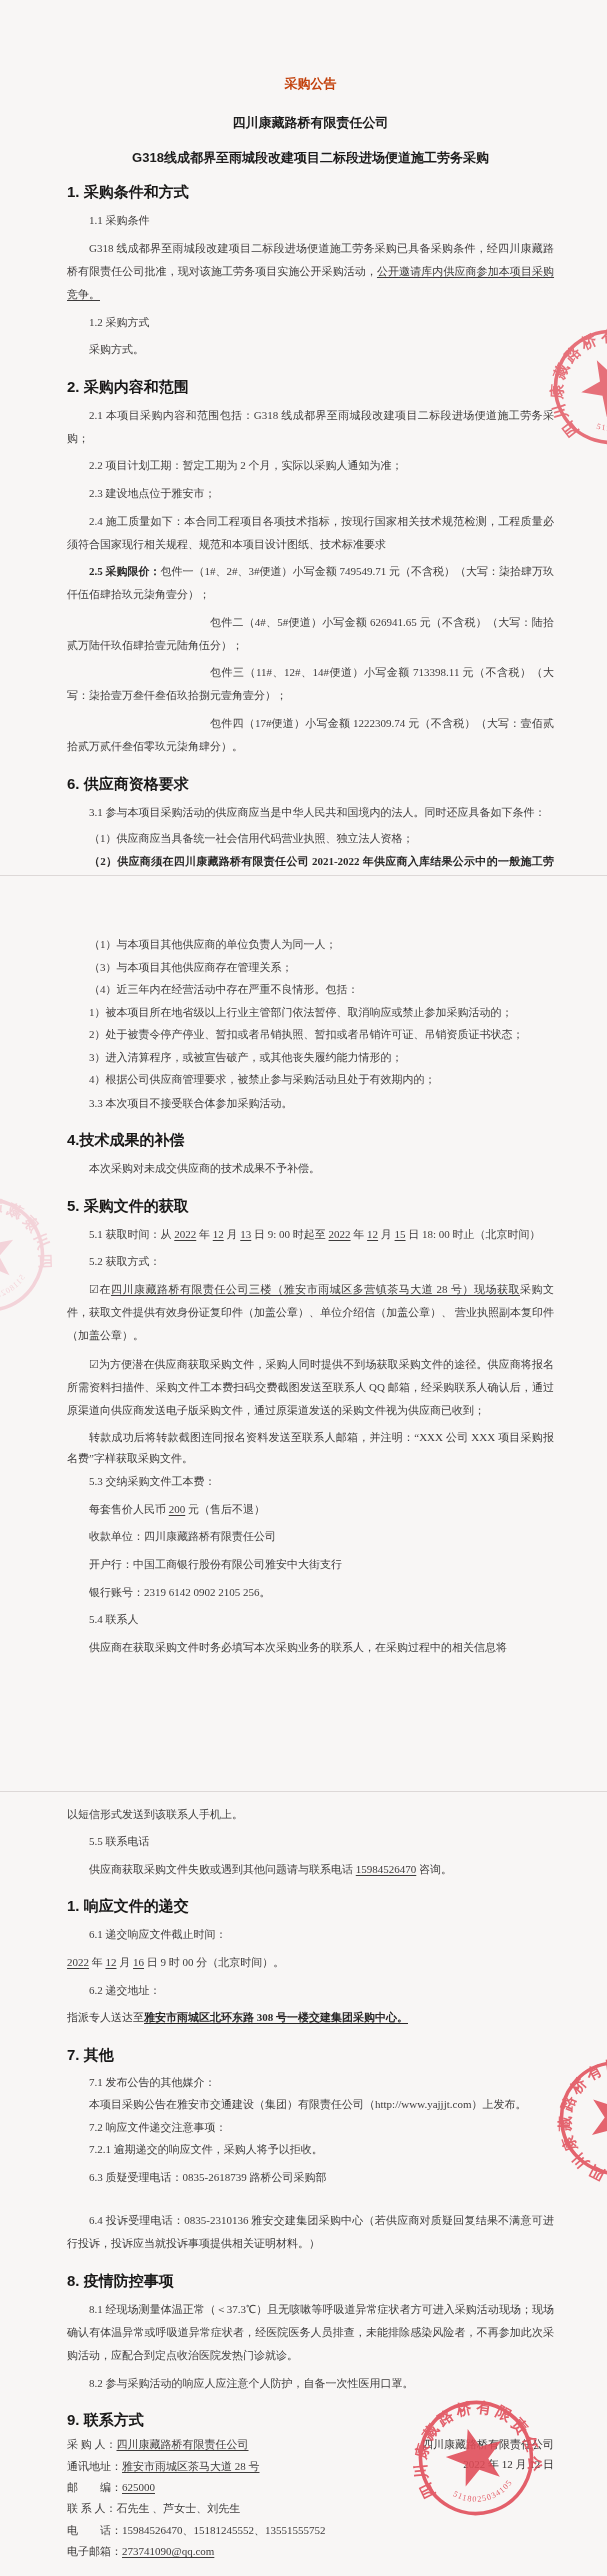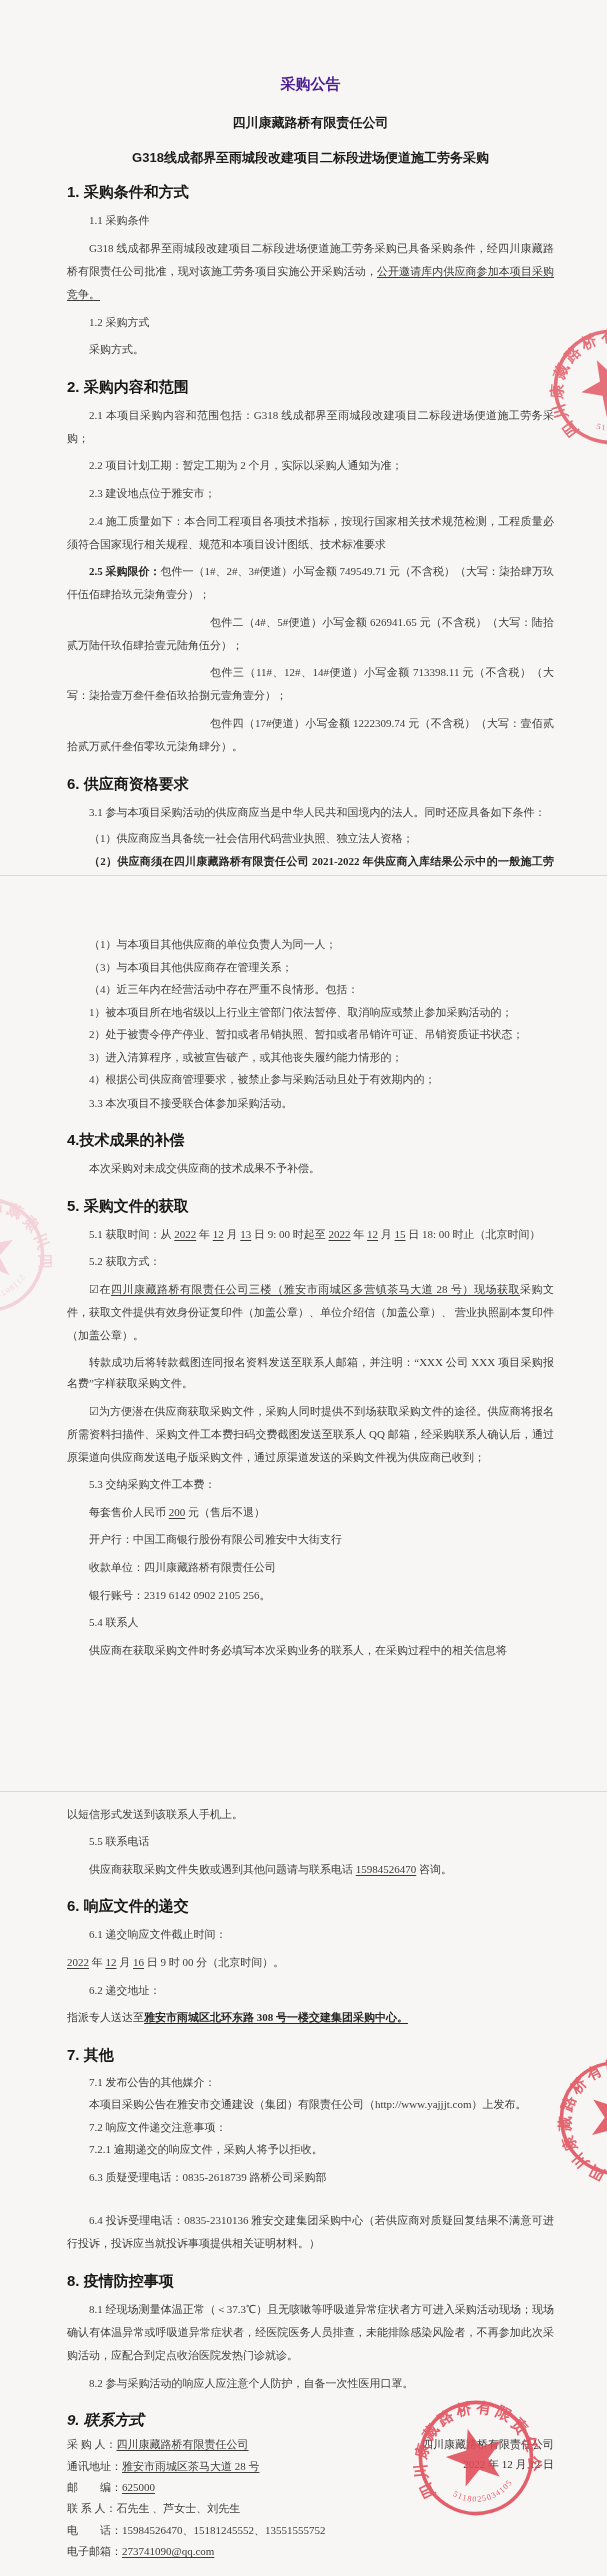--- a/index.html
+++ b/index.html
@@ -8,22 +8,22 @@
        font-size:11px;-webkit-font-smoothing:antialiased;}
   .page{position:relative;overflow:hidden;background:#f8f6f5;}
   .page-1{height:875px;border-bottom:1.5px solid #ddd8d7;}
   .page-2{height:915px;border-bottom:1.5px solid #ddd8d7;}
   .page-3{height:785px;}
   .inner{padding:0 53px 0 67px;}
   .p1-inner{padding-top:74px;}
   .p2-inner{padding-top:58px;}
   .p3-inner{padding-top:10.6px;}
   .center{text-align:center;}
-  .doc-title{font-family:"Liberation Sans",sans-serif;font-weight:bold;color:#4c1d95;
-             font-size:15px;line-height:20px;margin:0 0 20px;}
+  .doc-title{font-family:"Liberation Sans",sans-serif;font-weight:bold;color:#c2410c;
+             font-size:13px;line-height:20px;margin:0 0 20px;}
   .doc-sub{font-family:"Liberation Sans",sans-serif;font-weight:bold;color:#1d1c1c;
            font-size:13px;line-height:18px;margin:0 0 16.7px;}
   .sec-h{font-family:"Liberation Sans",sans-serif;font-weight:bold;color:#191818;
          font-size:15px;line-height:23px;margin:13.7px 0 6px;}
   p{margin:0 0 4.6px;line-height:23px;text-align:justify;}
   p.tight{line-height:21px;margin:0 0 1.5px;}
   .ind{text-indent:2em;}
   .pkg{text-indent:13em;}
   .u{text-decoration:underline;text-underline-offset:2.3px;}
   .b{font-weight:bold;color:#2a2929;}
@@ -93,26 +93,26 @@
     <p class="ind tight">4）根据公司供应商管理要求，被禁止参与采购活动且处于有效期内的；</p>
     <p class="ind">3.3 本次项目不接受联合体参加采购活动。</p>
 
     <p class="sec-h">4.技术成果的补偿</p>
     <p class="ind">本次采购对未成交供应商的技术成果不予补偿。</p>
 
     <p class="sec-h">5. 采购文件的获取</p>
     <p class="ind"><span>5.1 获取时间：从 </span><span class="u">2022</span><span> 年 </span><span class="u">12</span><span> 月 </span><span class="u">13</span><span> 日 9: 00 时起至 </span><span class="u">2022</span><span> 年 </span><span class="u">12</span><span> 月 </span><span class="u">15</span><span> 日 18: 00 时止（北京时间）</span></p>
     <p class="ind">5.2 获取方式：</p>
     <p class="ind"><span>☑</span><span>在</span><span class="u">四川康藏路桥有限责任公司三楼（雅安市雨城区多营镇茶马大道 28 号）现场获取</span><span>采购文件，获取文件提供有效身份证复印件（加盖公章）、单位介绍信（加盖公章）、 营业执照副本复印件（加盖公章）。</span></p>
+    <p class="ind" style="margin-top:6px;"><span>☑</span><span>为方便潜在供应商获取采购文件，采购人同时提供不到场获取采购文件的途径。供应商将报名所需资料扫描件、采购文件工本费扫码交费截图发送至联系人 QQ 邮箱，经采购联系人确认后，通过原渠道向供应商发送电子版采购文件，通过原渠道发送的采购文件视为供应商已收到；</span></p>
     <p class="ind tight">转款成功后将转款截图连同报名资料发送至联系人邮箱，并注明：“XXX 公司 XXX 项目采购报名费”字样获取采购文件。</p>
-    <p class="ind" style="margin-top:6px;"><span>☑</span><span>为方便潜在供应商获取采购文件，采购人同时提供不到场获取采购文件的途径。供应商将报名所需资料扫描件、采购文件工本费扫码交费截图发送至联系人 QQ 邮箱，经采购联系人确认后，通过原渠道向供应商发送电子版采购文件，通过原渠道发送的采购文件视为供应商已收到；</span></p>
     <p class="ind">5.3 交纳采购文件工本费：</p>
     <p class="ind"><span>每套售价人民币 </span><span class="u">200</span><span> 元（售后不退）</span></p>
+    <p class="ind">收款单位：四川康藏路桥有限责任公司</p>
     <p class="ind">开户行：中国工商银行股份有限公司雅安中大街支行</p>
-    <p class="ind">收款单位：四川康藏路桥有限责任公司</p>
     <p class="ind">银行账号：2319 6142 0902 2105 256。</p>
     <p class="ind">5.4 联系人</p>
     <p class="ind">供应商在获取采购文件时务必填写本次采购业务的联系人，在采购过程中的相关信息将</p>
   </div>
   <div class="stamp stamp-2">
     <svg viewBox="0 0 200 200" width="144" height="144" aria-hidden="true" style="font-size:14.5px">
       <defs>
         <path id="aT2" d="M 34,138 A 72,72 0 1 1 166,138"></path>
         <path id="aB2" d="M 52,138 A 62,62 0 0 0 148,138"></path>
       </defs>
@@ -123,39 +123,39 @@
     </svg>
   </div>
 </div>
 
 <div class="page page-3">
   <div class="inner p3-inner">
     <p>以短信形式发送到该联系人手机上。</p>
     <p class="ind">5.5 联系电话</p>
     <p class="ind"><span>供应商获取采购文件失败或遇到其他问题请与联系电话 </span><span class="u">15984526470</span><span> 咨询。</span></p>
 
-    <p class="sec-h">6. 响应文件的递交</p>
+    <p class="sec-h">1. 响应文件的递交</p>
     <p class="ind">6.1 递交响应文件截止时间：</p>
     <p><span class="u">2022</span><span> 年 </span><span class="u">12</span><span> 月 </span><span class="u">16</span><span> 日 9 时 00 分（北京时间）。</span></p>
     <p class="ind">6.2 递交地址：</p>
     <p><span>指派专人送达至</span><span class="u b">雅安市雨城区北环东路 308 号一楼交建集团采购中心。</span></p>
 
     <p class="sec-h">7. 其他</p>
     <p class="ind tight">7.1 发布公告的其他媒介：</p>
     <p class="ind tight">本项目采购公告在雅安市交通建设（集团）有限责任公司（http://www.yajjjt.com）上发布。</p>
     <p class="ind tight">7.2 响应文件递交注意事项：</p>
     <p class="ind tight">7.2.1 逾期递交的响应文件，采购人将予以拒收。</p>
     <p class="ind" style="margin-top:6px;">6.3 质疑受理电话：0835-2618739 路桥公司采购部</p>
     <p class="ind" style="margin-top:20px;">6.4 投诉受理电话：0835-2310136 雅安交建集团采购中心（若供应商对质疑回复结果不满意可进行投诉，投诉应当就投诉事项提供相关证明材料。）</p>
 
     <p class="sec-h">8. 疫情防控事项</p>
     <p class="ind">8.1 经现场测量体温正常（＜37.3℃）且无咳嗽等呼吸道异常症状者方可进入采购活动现场；现场确认有体温异常或呼吸道异常症状者，经医院医务人员排查，未能排除感染风险者，不再参加此次采购活动，应配合到定点收治医院发热门诊就诊。</p>
     <p class="ind">8.2 参与采购活动的响应人应注意个人防护，自备一次性医用口罩。</p>
 
-    <p class="sec-h" style="margin-bottom:3px;font-style:italic;">9. 联系方式</p>
+    <p class="sec-h" style="margin-bottom:3px;">9. 联系方式</p>
     <div class="contact">
       <p><span>采 购 人：</span><span class="u">四川康藏路桥有限责任公司</span></p>
       <p><span>通讯地址：</span><span class="u">雅安市雨城区茶马大道 28 号</span></p>
       <p><span>邮　　编：</span><span class="u">625000</span></p>
       <p><span>联 系 人：</span><span>石先生 、芦女士、刘先生</span></p>
       <p><span>电　　话：</span><span>15984526470、15181245552、13551555752</span></p>
       <p><span>电子邮箱：</span><span class="u">273741090@qq.com</span></p>
     </div>
   </div>
 

